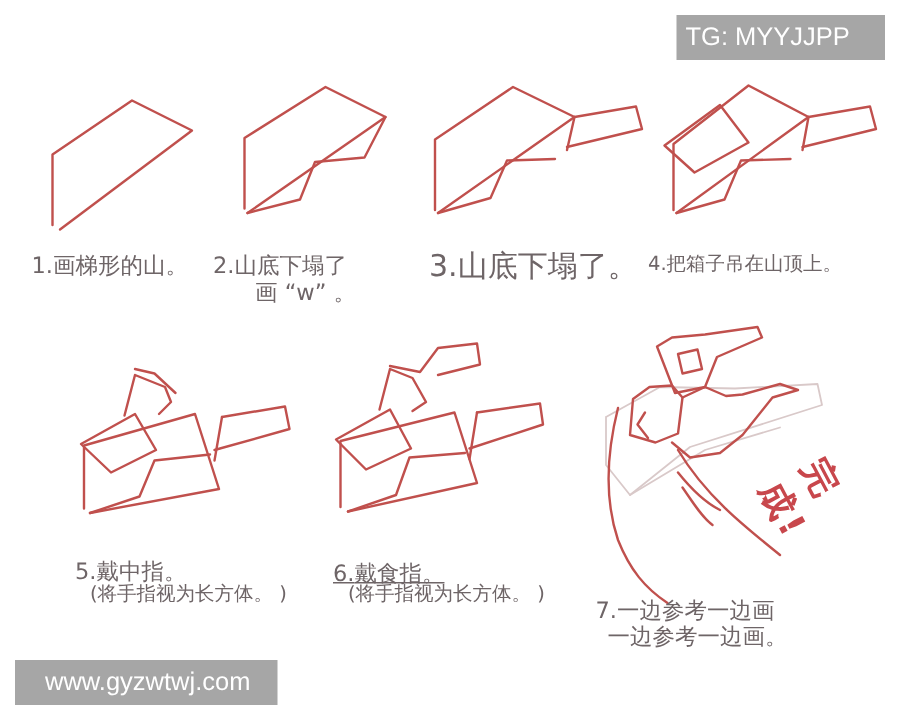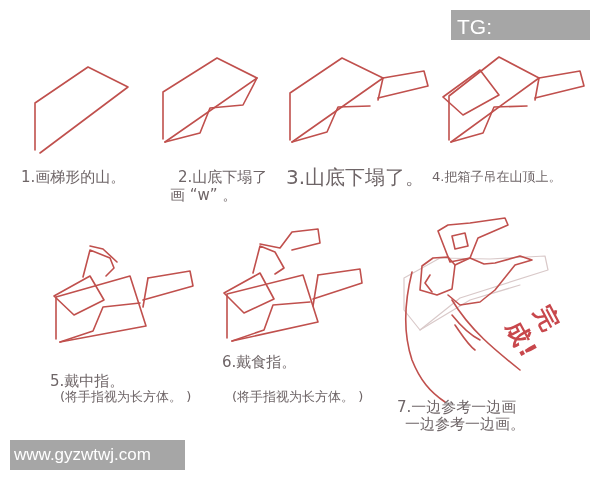--- a/index.html
+++ b/index.html
@@ -81,43 +81,43 @@
     <path d="M455,325 C462,335 468,345 475,350"></path>
   </g>
 </svg>
 
 <div class="done" style="left:555px; top:300px;">完成!</div>
 
 <div class="cap s1" style="left:21px; top:170px;">
   <span>1.</span><span>画梯形的山。</span>
 </div>
 
-<div class="cap s1" style="left:142px; top:170px;margin-left:36px;">
+<div class="cap s1" style="left:142px; top:170px;">
   <span>2.</span><span>山底下塌了</span>
 </div>
 <div class="cap s1" style="left:170px; top:188px;">画 “w” 。</div>
 
 <div class="cap s3" style="left:286px; top:167px;">
   <span>3.</span><span>山底下塌了。</span>
 </div>
 
 <div class="cap s4" style="left:432px; top:170px;">
   <span>4.</span><span>把箱子吊在山顶上。</span>
 </div>
 
 <div class="cap s1" style="left:50px; top:374px;">
   <span>5.</span><span>戴中指。</span>
 </div>
 <div class="cap sm" style="left:60px; top:390px;">(将手指视为长方体。 )</div>
 
-<div class="cap s1" style="left:222px; top:355px;">
+<div class="cap s1" style="left:222px; top:375px;text-decoration:underline;">
   <span>6.</span><span>戴食指。</span>
 </div>
 <div class="cap sm" style="left:232px; top:390px;">(将手指视为长方体。 )</div>
 
 <div class="cap s1" style="left:397px; top:400px;">
   <span>7.</span><span>一边参考一边画</span>
 </div>
 <div class="cap s1" style="left:405px; top:417px;">一边参考一边画。</div>
 
-<div class="wm" style="left:451px; top:10px; width:139px; height:30px; font-size:21px; padding:6px 0 0 6px; box-sizing:border-box;">TG: MYYJJPP</div>
+<div class="wm" style="left:451px; top:10px; width:139px; height:30px; font-size:17px; padding:6px 0 0 6px; box-sizing:border-box;">TG: MYYJJPP</div>
 
-<div class="wm" style="left:10px; top:440px; width:175px; height:30px; font-size:17px; padding:6px 0 0 4px; box-sizing:border-box;">www.gyzwtwj.com</div>
+<div class="wm" style="left:10px; top:440px; width:175px; height:30px; font-size:17px; padding:6px 0 0 20px; box-sizing:border-box;">www.gyzwtwj.com</div>
 
 </body></html>

